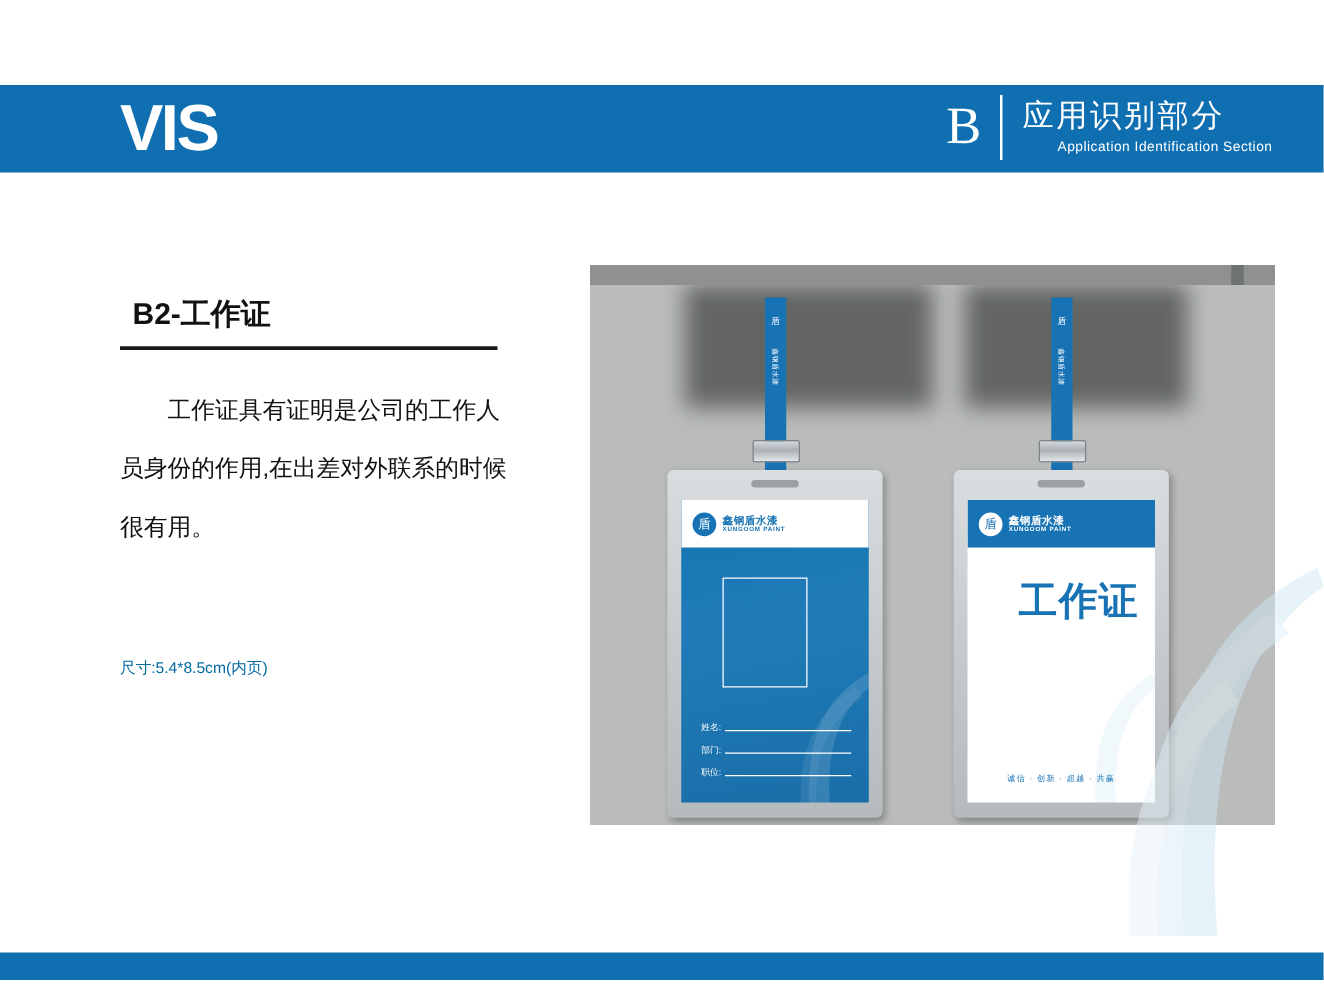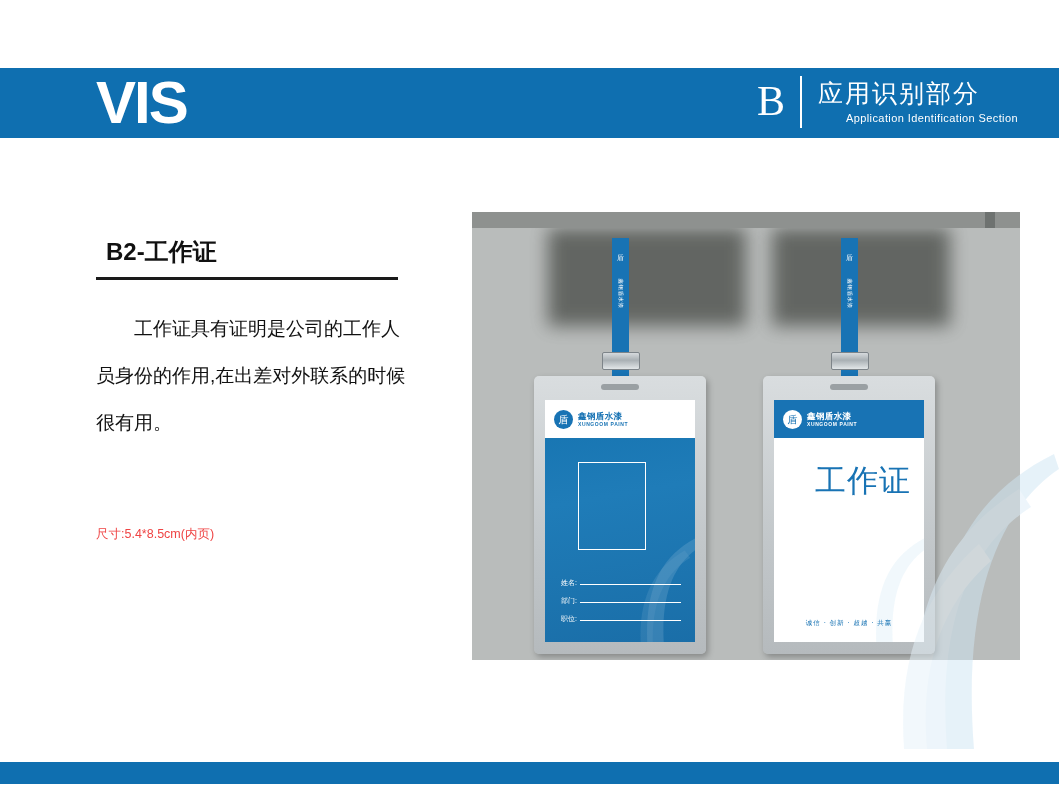--- a/index.html
+++ b/index.html
@@ -21,21 +21,21 @@
     left: 0;
     top: 68px;
     width: 1059px;
     height: 70px;
     background: #0f6fb0;
   }
   .vis-logo {
     position: absolute;
     left: 96px;
     top: 63px;
-    font-size: 60px;
+    font-size: 52px;
     font-weight: bold;
     color: #ffffff;
     letter-spacing: -2px;
     line-height: 80px;
     font-family: "Liberation Sans", sans-serif;
   }
   .section-letter {
     position: absolute;
     left: 757px;
     top: 78px;
@@ -102,21 +102,21 @@
     font-size: 19px;
     color: #111111;
     line-height: 47px;
     text-indent: 38px;
   }
   .size-note {
     position: absolute;
     left: 96px;
     top: 525px;
     font-size: 12.5px;
-    color: #ef4444;
+    color: #0369a1;
     line-height: 18px;
   }
 
   
   .mock-stage {
     position: absolute;
     left: 472px;
     top: 228px;
     width: 548px;
     height: 432px;
@@ -330,21 +330,21 @@
 
   
   .card-white { background: #ffffff; }
   .back-title {
     position: absolute;
     left: 0;
     top: 62px;
     width: 178px;
     text-align: center;
     font-size: 31px;
-    font-weight: normal;
+    font-weight: bold;
     color: #1873b4;
     line-height: 38px;
     letter-spacing: 1px;
   }
   .back-slogan {
     position: absolute;
     left: 0;
     bottom: 14px;
     width: 150px;
     text-align: center;

